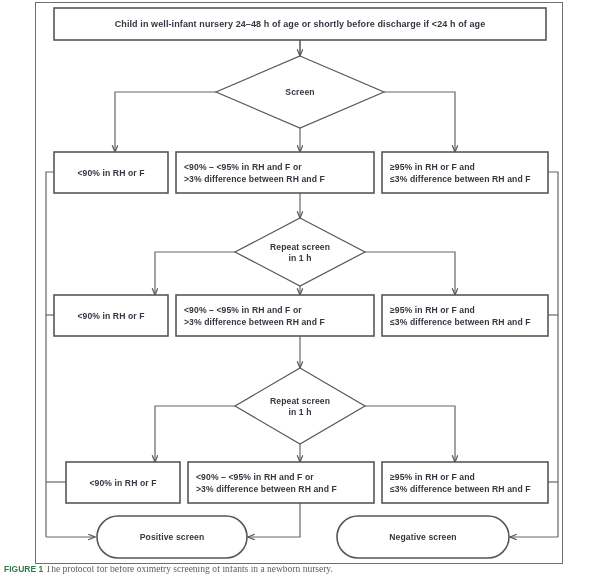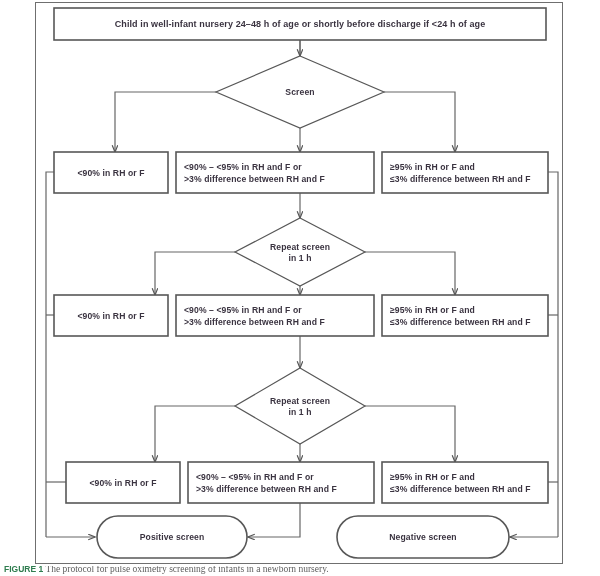--- a/index.html
+++ b/index.html
@@ -233,17 +233,17 @@
     </g>
     <g>
       <rect class="node-terminator" x="337" y="516" width="172" height="42" rx="21" ry="21"></rect>
       <text class="node-label centered" x="423" y="540">Negative screen</text>
     </g>
   </svg>
 
   <div id="caption-strip">
     <div id="caption-text">
       <span id="caption-label">FIGURE 1</span>
-      <span>The protocol for pulse oximetry screening of infants in a newborn nursery.</span>
+      <span>The protocol for before oximetry screening of infants in a newborn nursery.</span>
     </div>
   </div>
 
 </div>
 
 </body></html>

